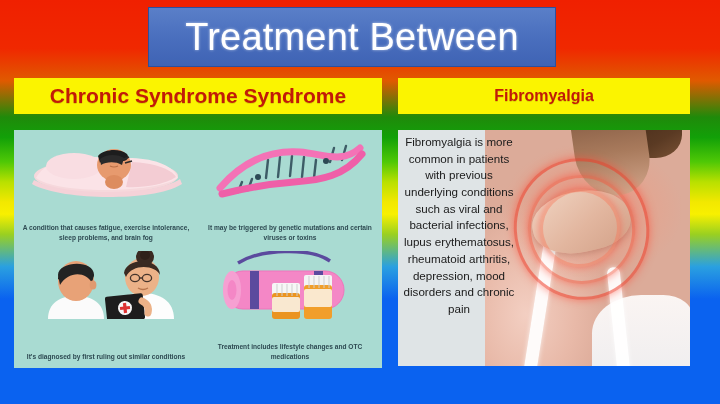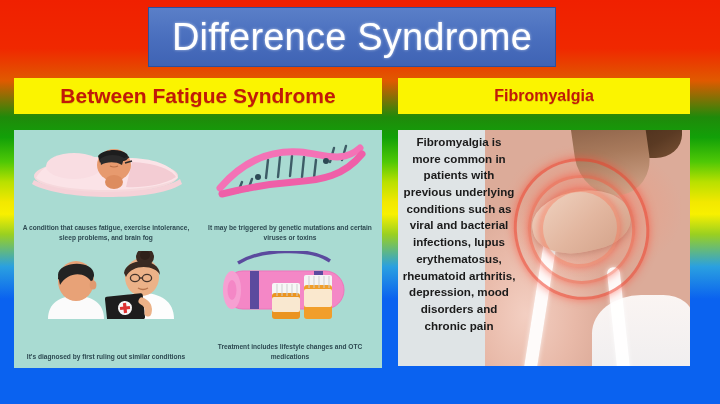--- a/index.html
+++ b/index.html
@@ -102,35 +102,35 @@
   .painring {
     position:absolute; border:3px solid rgba(238,60,40,.55); border-radius:50%;
     box-shadow:0 0 9px rgba(255,70,50,.55);
   }
   .pr1 { left:14%; top:12%; width:66%; height:60%; transform:rotate(-14deg); }
   .pr2 { left:21%; top:19%; width:52%; height:46%; transform:rotate(-14deg); border-color:rgba(244,85,60,.45); }
   .pr3 { left:27%; top:25%; width:39%; height:33%; transform:rotate(-14deg); border-color:rgba(250,115,85,.4); }
   #fibro-text {
     position:absolute; left:0; top:4px; width:122px;
     font-size:11.6px; line-height:1.44; color:#1a1a1a;
-    text-align:center; font-weight:bold; padding:0 3px;
+    text-align:center; font-weight:normal; padding:0 3px;
   }
 
   
   .svgfit { width:100%; height:100%; display:block; }
 </style>
 </head>
 <body>
 
 <div id="title-bar">
-  <div class="t">Difference Syndrome</div>
+  <div class="t">Treatment Between</div>
 </div>
 
 <div class="hdr" id="hdr-left">
-  <div class="h">Between Fatigue Syndrome</div>
+  <div class="h">Chronic Syndrome Syndrome</div>
 </div>
 <div class="hdr" id="hdr-right">
   <div class="h">Fibromyalgia</div>
 </div>
 
 <div id="panel-left">
 
   <div class="cell tl">
     <div class="art">
       <svg class="svgfit" viewBox="0 0 184 68" preserveAspectRatio="xMidYMid meet">

